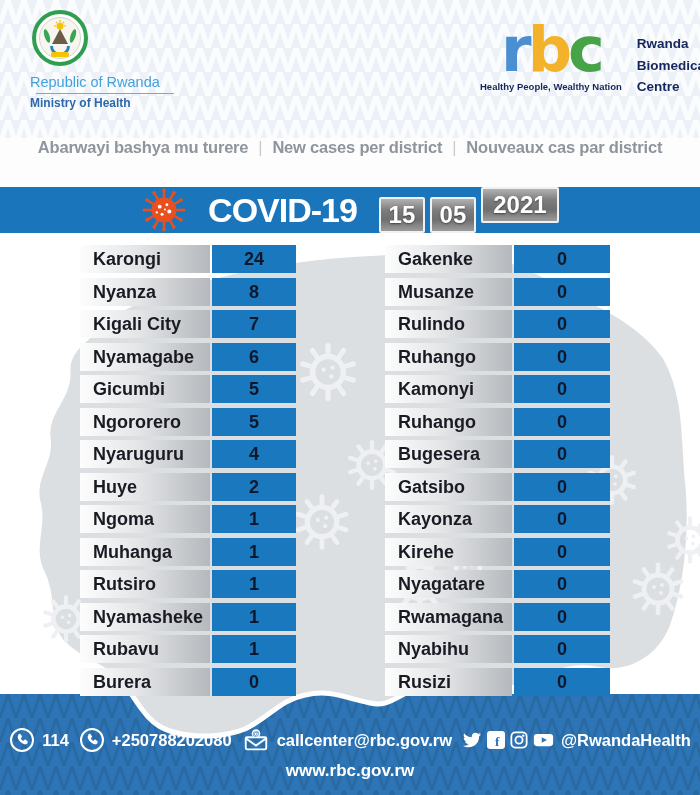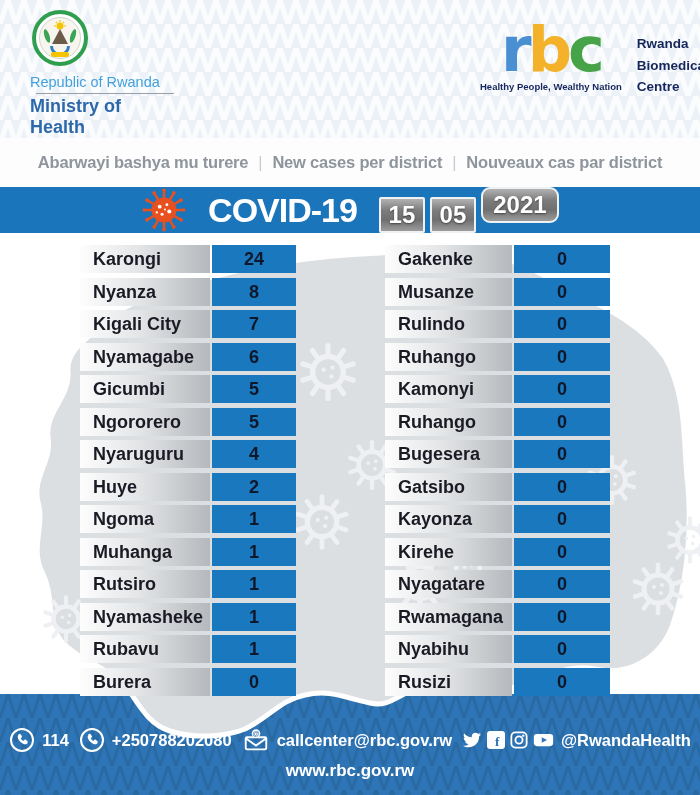--- a/index.html
+++ b/index.html
@@ -5,46 +5,46 @@
   html,body{margin:0;padding:0;background:#ffffff;}
   .page{position:relative;width:700px;height:795px;overflow:hidden;background:#ffffff;
         font-family:"Liberation Sans",sans-serif;}
 
   
   .header{position:absolute;left:0;top:0;width:700px;height:138px;background:#edf2f8;}
   .header .chev{position:absolute;inset:0;}
   .moh-block{position:absolute;left:30px;top:8px;width:150px;text-align:left;}
   .moh-country{font-size:14.5px;color:#42a1dd;margin-top:2px;}
   .moh-line{height:0;border-top:1px solid #9aa0a8;width:138px;margin:3px auto 2px auto;}
-  .moh-name{font-size:18px;font-weight:700;color:#2d68ab;}
+  .moh-name{font-size:12px;font-weight:700;color:#2d68ab;}
   .rbc-block{position:absolute;left:480px;top:24px;display:flex;}
   .rbc-left{display:flex;flex-direction:column;align-items:center;}
   .rbc-letters{font-size:62px;line-height:52px;font-weight:800;letter-spacing:-4px;
                font-family:"DejaVu Sans","Liberation Sans",sans-serif;}
   .rbc-r{color:var(--rbc-blue);} .rbc-b{color:var(--rbc-gold);} .rbc-c{color:var(--rbc-green);}
   .rbc-tagline{font-size:9.5px;font-weight:700;color:var(--navy);margin-top:5px;white-space:nowrap;}
   .rbc-name{margin-left:15px;padding-top:9px;font-size:13.5px;font-weight:700;
             color:var(--navy);line-height:21.5px;}
 
   
   .lang-band{position:absolute;left:0;top:138px;width:700px;height:49px;background:#fdfdfe;
-             display:flex;align-items:center;justify-content:center;
+             display:flex;align-items:flex-start;justify-content:center;
              font-size:16.5px;font-weight:700;color:#8e959c;letter-spacing:-0.2px;}
   .lang-sep{color:#c6ccd2;padding:0 10px;font-weight:400;}
 
   
   .title-bar{position:absolute;left:0;top:187px;width:700px;height:46px;background:var(--primary-blue);
              display:flex;align-items:center;justify-content:center;}
   .covid-title{font-size:34px;font-weight:800;color:#ffffff;letter-spacing:-1px;margin-left:21px;}
   .date-group{display:flex;gap:5px;margin-left:22px;}
   .date-box{height:36px;box-sizing:border-box;border:2px solid #eef2f4;border-radius:2px;
             background:linear-gradient(180deg,#b2b2b2 0%,#7d7d7d 35%,#6f6f6f 65%,#9c9c9c 100%);
             display:flex;align-items:center;justify-content:center;
             font-size:24px;font-weight:700;color:#ffffff;text-shadow:0 1px 2px rgba(0,0,0,.45);}
-  .db-day,.db-month{width:46px;margin-top:10px;} .db-year{width:78px;border-radius:9px;}
+  .db-day,.db-month{width:46px;margin-top:10px;} .db-year{width:78px;}
 
   
   .map-svg{position:absolute;left:0;top:237px;z-index:1;}
 
   
   .main-cols{position:absolute;left:0;top:233px;width:700px;height:461px;z-index:2;}
   .col{position:absolute;top:12px;}
   .col-left{left:72px;padding-left:8px;}
   .col-right{left:385px;}
   .row{display:flex;height:28px;margin-bottom:4.5px;}

